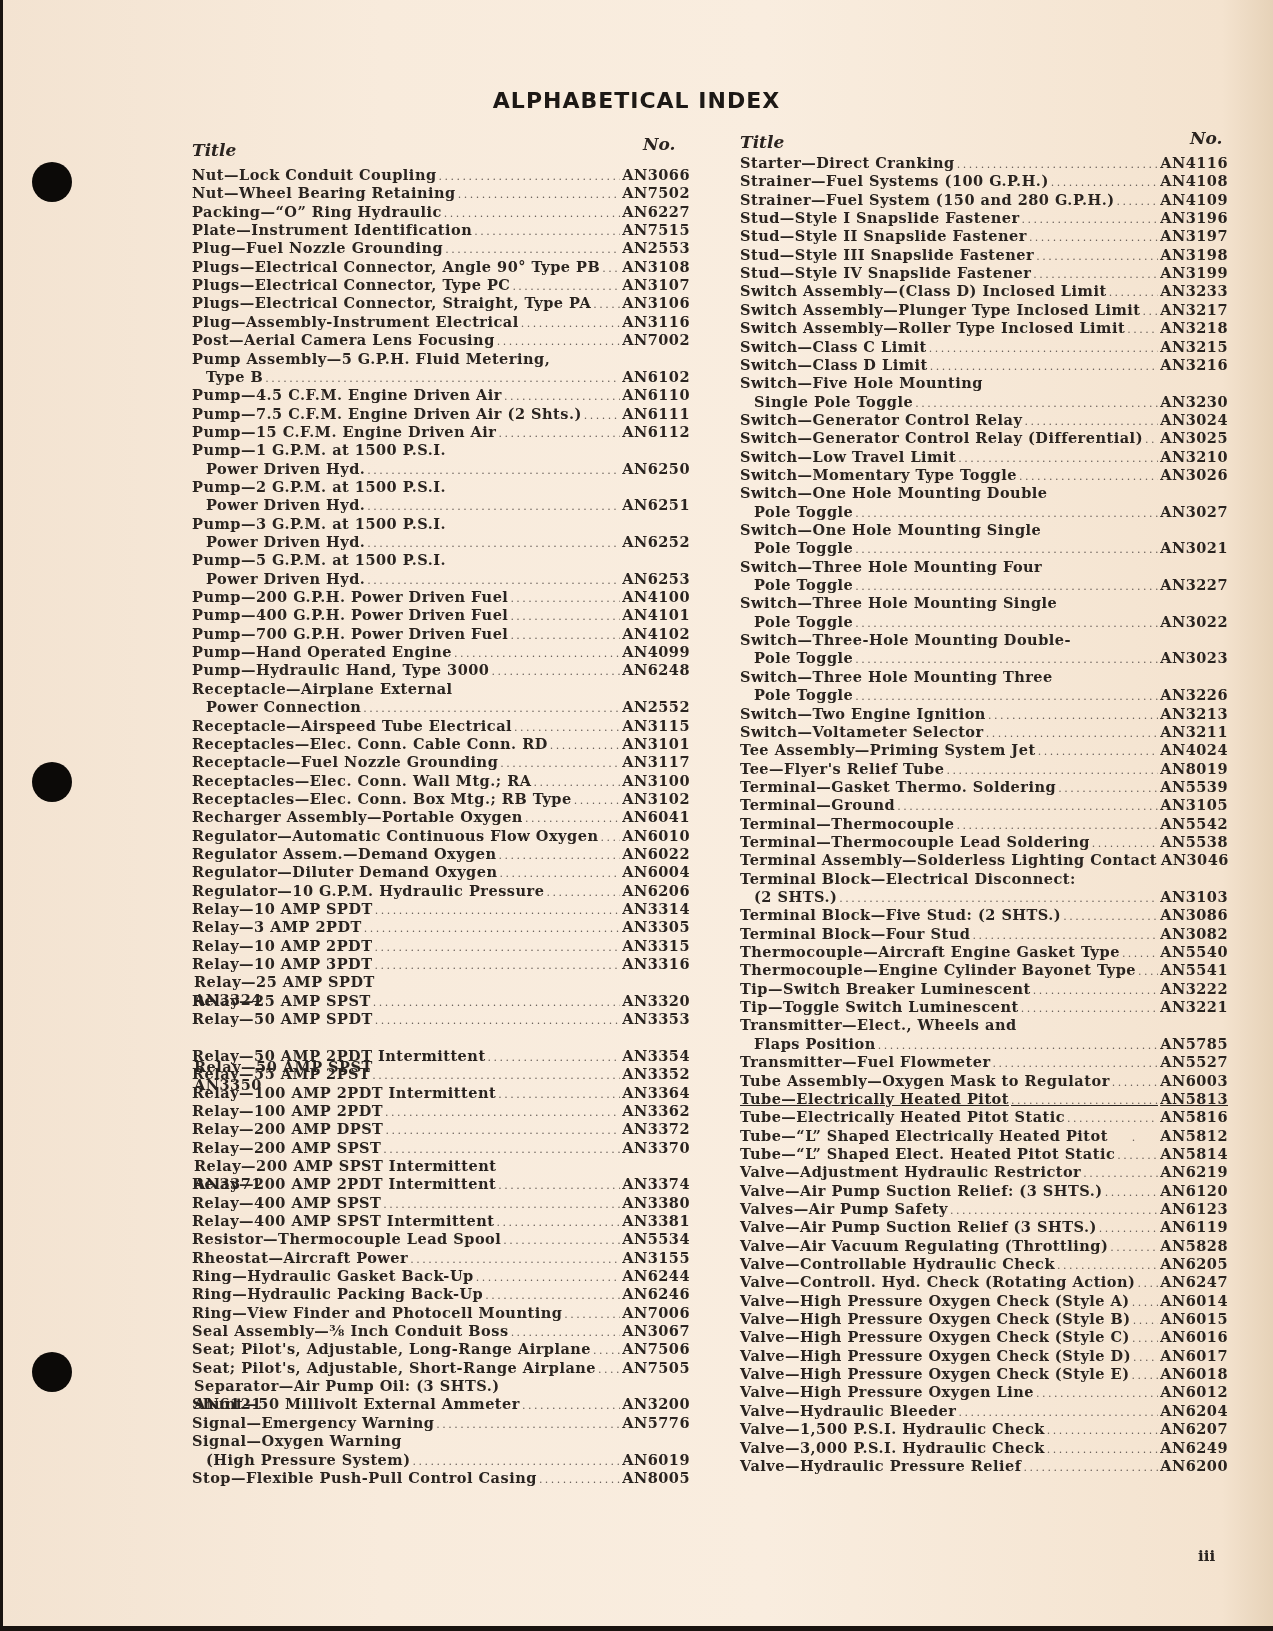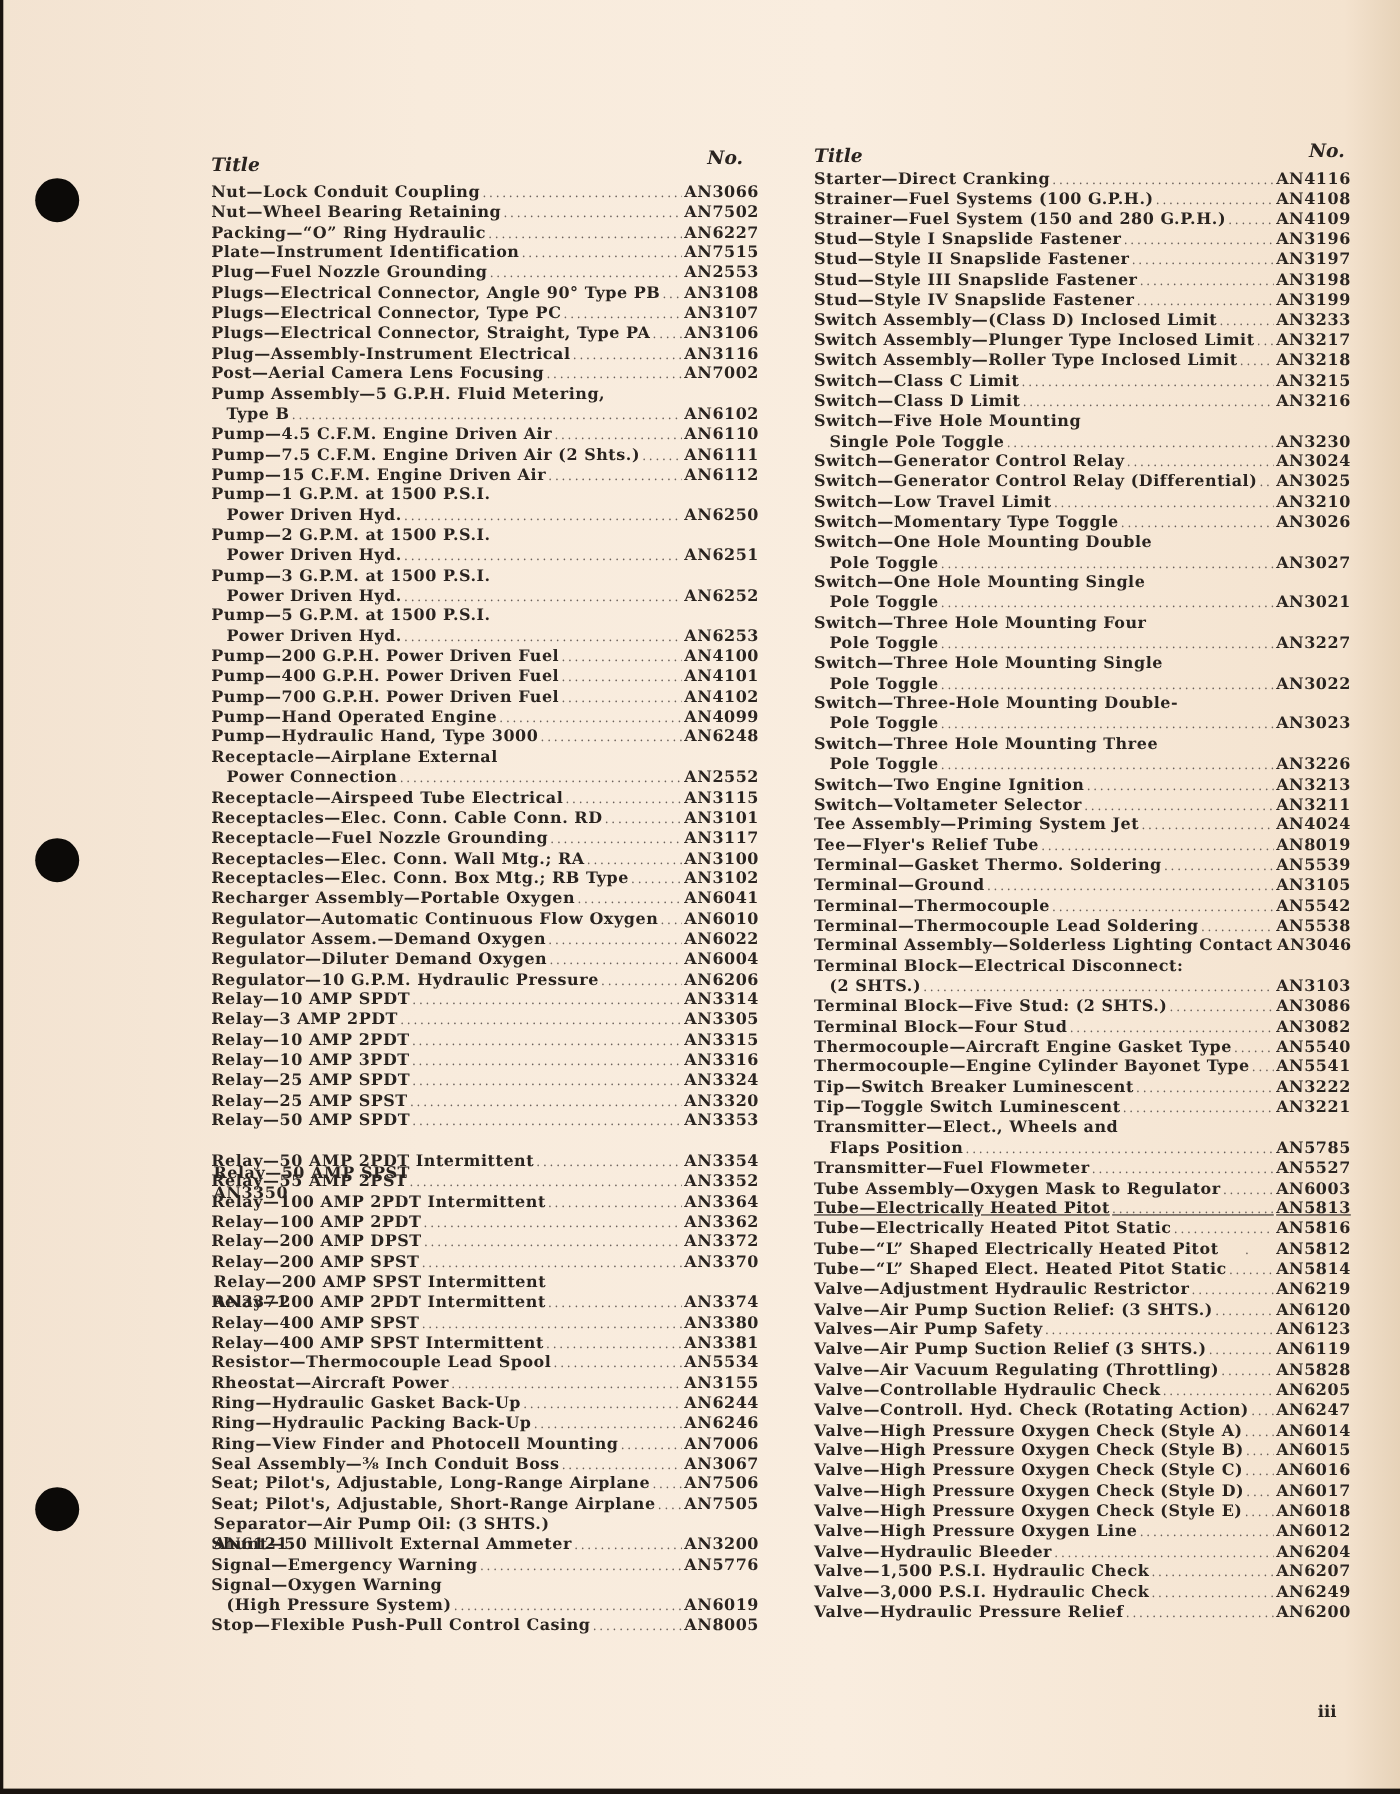--- a/index.html
+++ b/index.html
@@ -46,20 +46,21 @@
 </head>
 <body>
 
 <div class="page">
   <div class="binding-edge"></div>
   <div class="bottom-edge"></div>
   <div class="hole" style="left:32px; top:162px;"></div>
   <div class="hole" style="left:32px; top:762px;"></div>
   <div class="hole" style="left:32px; top:1352px;"></div>
 
+  <div class="page-title">ALPHABETICAL INDEX</div>
 
   <div class="col-head" style="left:192px; top:140px;">Title</div>
   <div class="col-head" style="left:643px; top:134px;">No.</div>
   <div class="col-head" style="left:740px; top:132px;">Title</div>
   <div class="col-head" style="left:1190px; top:128px;">No.</div>
 
   <div class="col" id="left-col" style="left:192px; top:166px; width:498px;">
       <div class="row" style="top: 0px; width: 100%;">
         <span class="t">Nut—Lock Conduit Coupling</span>
         <span class="dots"></span>
@@ -261,21 +262,21 @@
       <div class="row" style="top: 770.7px; width: 100%;">
         <span class="t">Relay—10 AMP 2PDT</span>
         <span class="dots"></span>
         <span class="n">AN3315</span>
       </div>
       <div class="row" style="top: 789.05px; width: 100%;">
         <span class="t">Relay—10 AMP 3PDT</span>
         <span class="dots"></span>
         <span class="n">AN3316</span>
       </div>
-      <div class="row" style="top: 807.4px; width: 100%;">
+      <div class="row" style="top: 807.4px; width: 100%; flex-direction: column;">
         <span class="t">Relay—25 AMP SPDT</span>
         <span class="dots"></span>
         <span class="n">AN3324</span>
       </div>
       <div class="row" style="top: 825.75px; width: 100%;">
         <span class="t">Relay—25 AMP SPST</span>
         <span class="dots"></span>
         <span class="n">AN3320</span>
       </div>
       <div class="row" style="top: 844.1px; width: 100%;">

